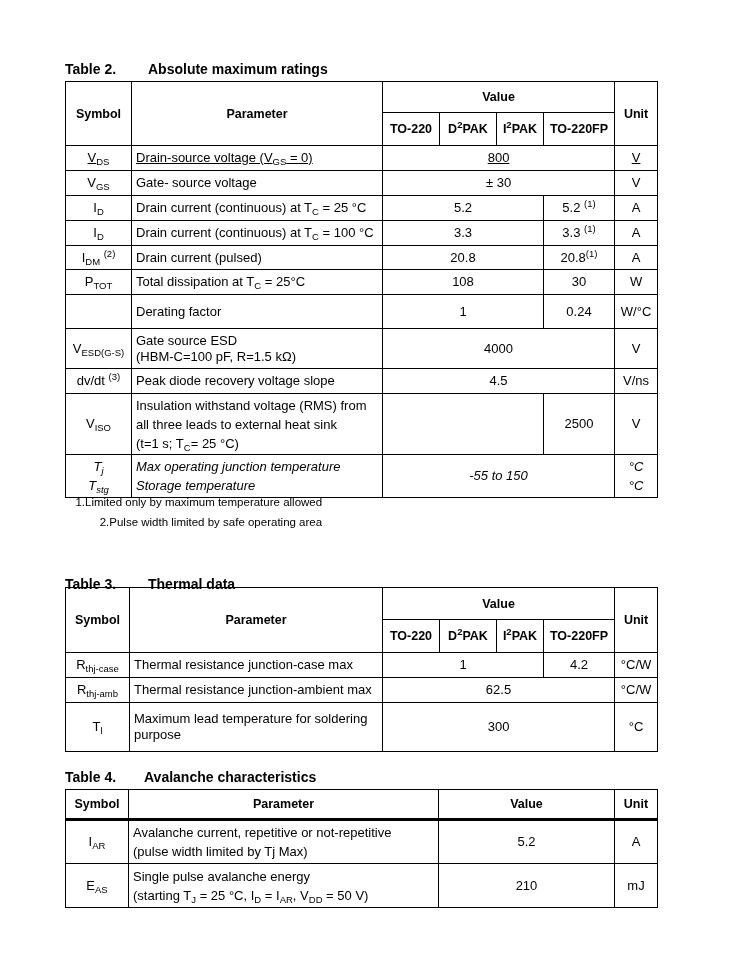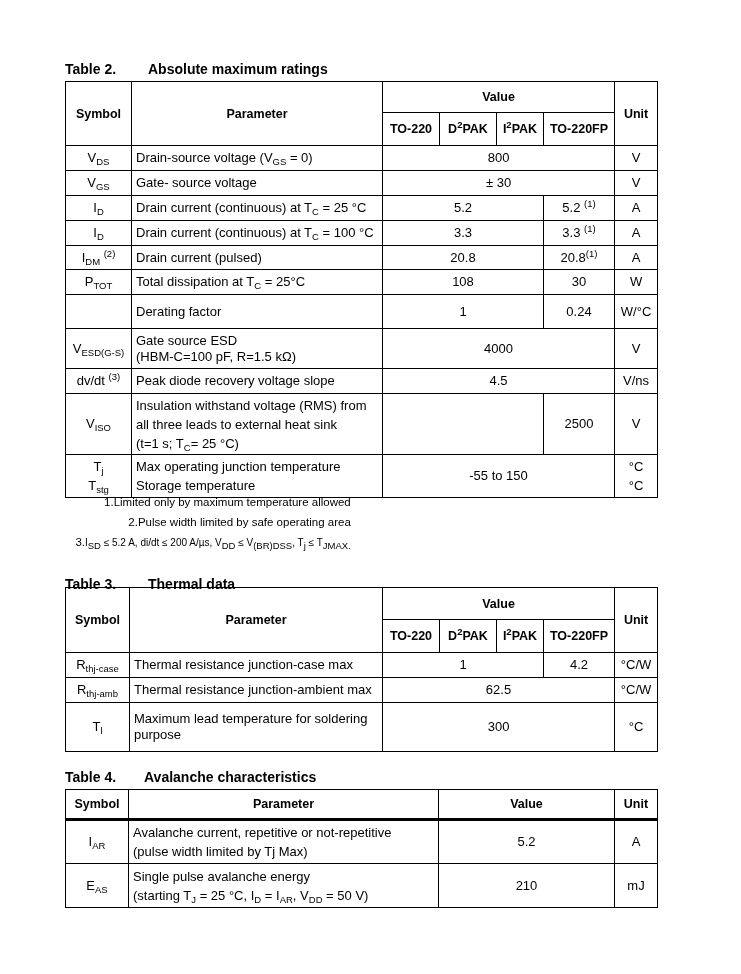--- a/index.html
+++ b/index.html
@@ -57,21 +57,21 @@
     <th colspan="4">Value</th>
     <th rowspan="2">Unit</th>
   </tr>
   <tr style="height:33px;">
     <th><span>TO-220</span></th>
     <th><span>D</span><sup>2</sup><span>PAK</span></th>
     <th><span>I</span><sup>2</sup><span>PAK</span></th>
     <th><span>TO-220FP</span></th>
   </tr>
 
-  <tr style="height:25px;">
+  <tr style="height:25px;text-decoration:underline;">
     <td class="c"><span>V</span><sub>DS</sub></td>
     <td class="l"><span>Drain-source voltage (V</span><sub>GS</sub><span> = 0)</span></td>
     <td class="c" colspan="4">800</td>
     <td class="c">V</td>
   </tr>
   <tr style="height:25px;">
     <td class="c"><span>V</span><sub>GS</sub></td>
     <td class="l">Gate- source voltage</td>
     <td class="c" colspan="4">± 30</td>
     <td class="c">V</td>
@@ -130,42 +130,41 @@
     <td class="c"><span>V</span><sub>ISO</sub></td>
     <td class="l stack">
       <div>Insulation withstand voltage (RMS) from</div>
       <div>all three leads to external heat sink</div>
       <div><span>(t=1 s; T</span><sub>C</sub><span>= 25 °C)</span></div>
     </td>
     <td class="c" colspan="3"></td>
     <td class="c">2500</td>
     <td class="c">V</td>
   </tr>
-  <tr style="height:43px;">
+  <tr style="height:43px;font-style:italic;">
     <td class="c stack">
       <div><span>T</span><sub>j</sub></div>
       <div><span>T</span><sub>stg</sub></div>
     </td>
     <td class="l stack">
       <div>Max operating junction temperature</div>
       <div>Storage temperature</div>
     </td>
     <td class="c" colspan="4">-55 to 150</td>
     <td class="c stack">
       <div>°C</div>
       <div>°C</div>
     </td>
   </tr>
 </tbody>
   </table>
 
 <div class="notes" style="top:492px;">
   <div class="note"><span class="n">1.</span><span>Limited only by maximum temperature allowed</span></div>
   <div class="note"><span class="n">2.</span><span>Pulse width limited by safe operating area</span></div>
-  <div class="note"><span class="n">3.</span><span class="tiny"><span>I</span><sub>SD</sub><span> ≤ 5.2 A, di/dt ≤ 200 A/µs, V</span><sub>DD</sub><span> ≤ V</span><sub>(BR)DSS</sub><span>, T</span><sub>j</sub><span> ≤ T</span><sub>JMAX.</sub></span></div>
 </div>
 
 <div class="caption" style="top:576px;">
   <span class="num">Table 3.</span><span>Thermal data</span>
 </div>
 
 <table style="top:587px; width:592px;">
   <colgroup>
     <col style="width:64px">
       <col style="width:253px">

